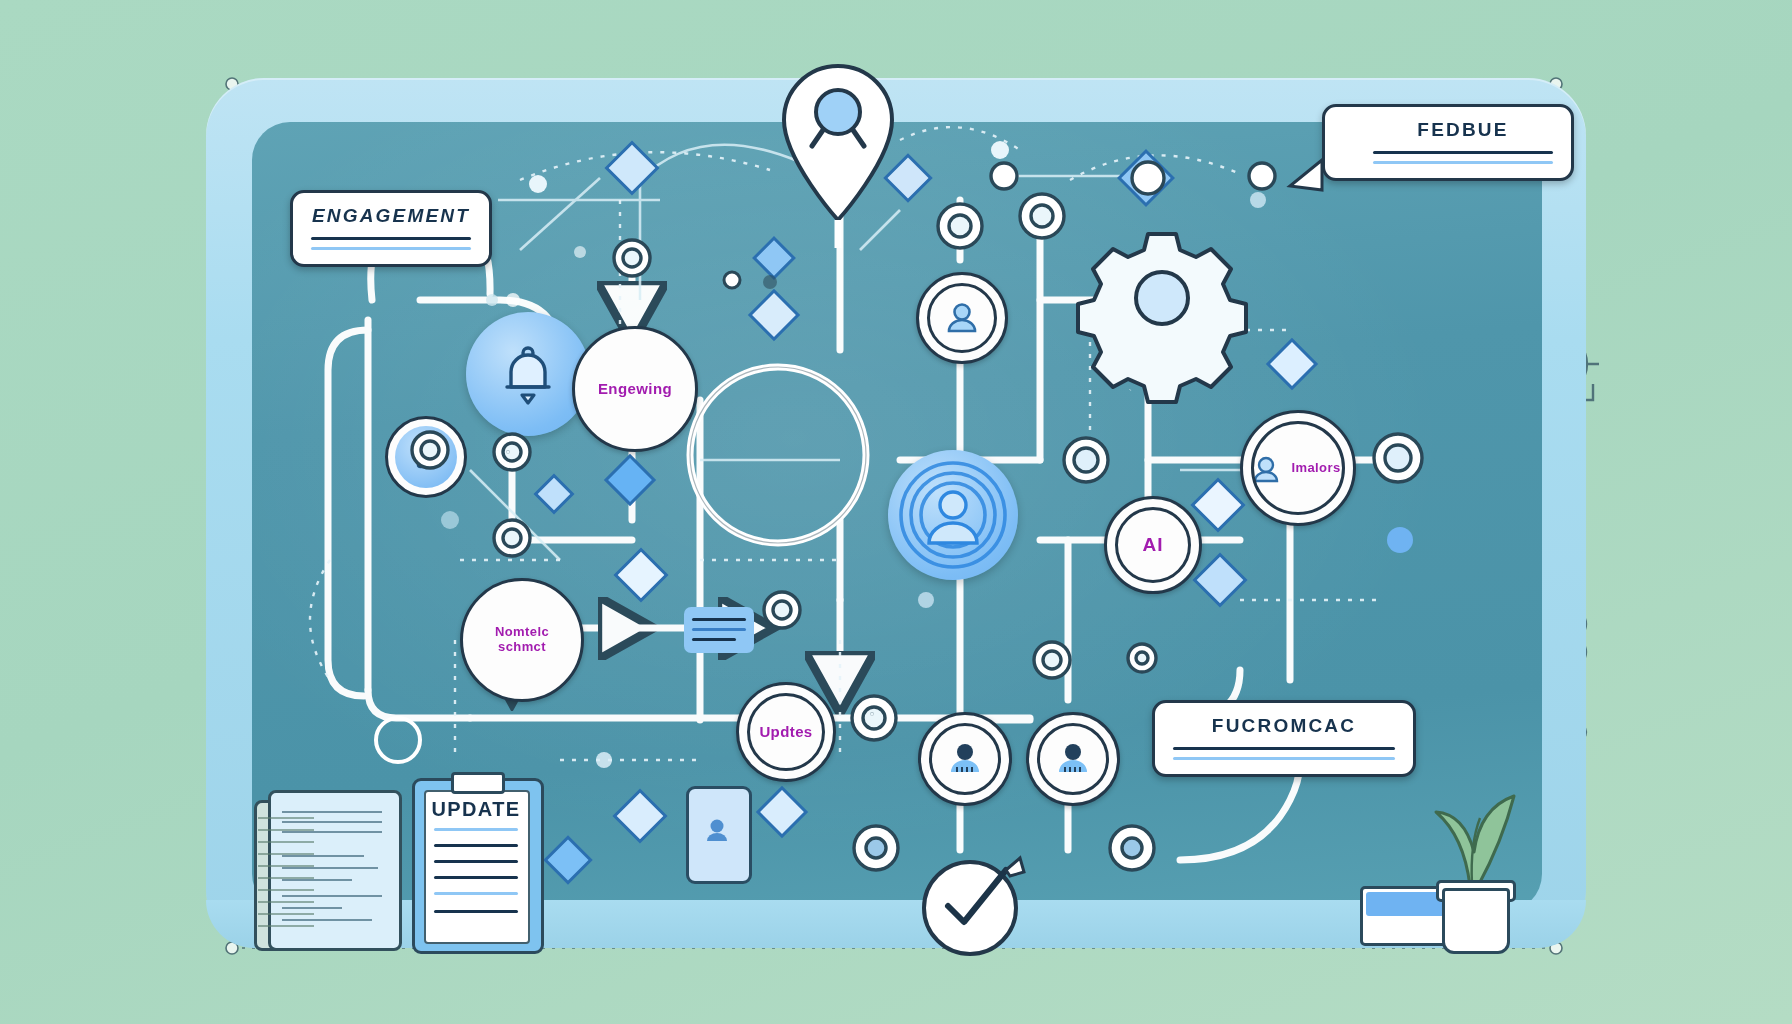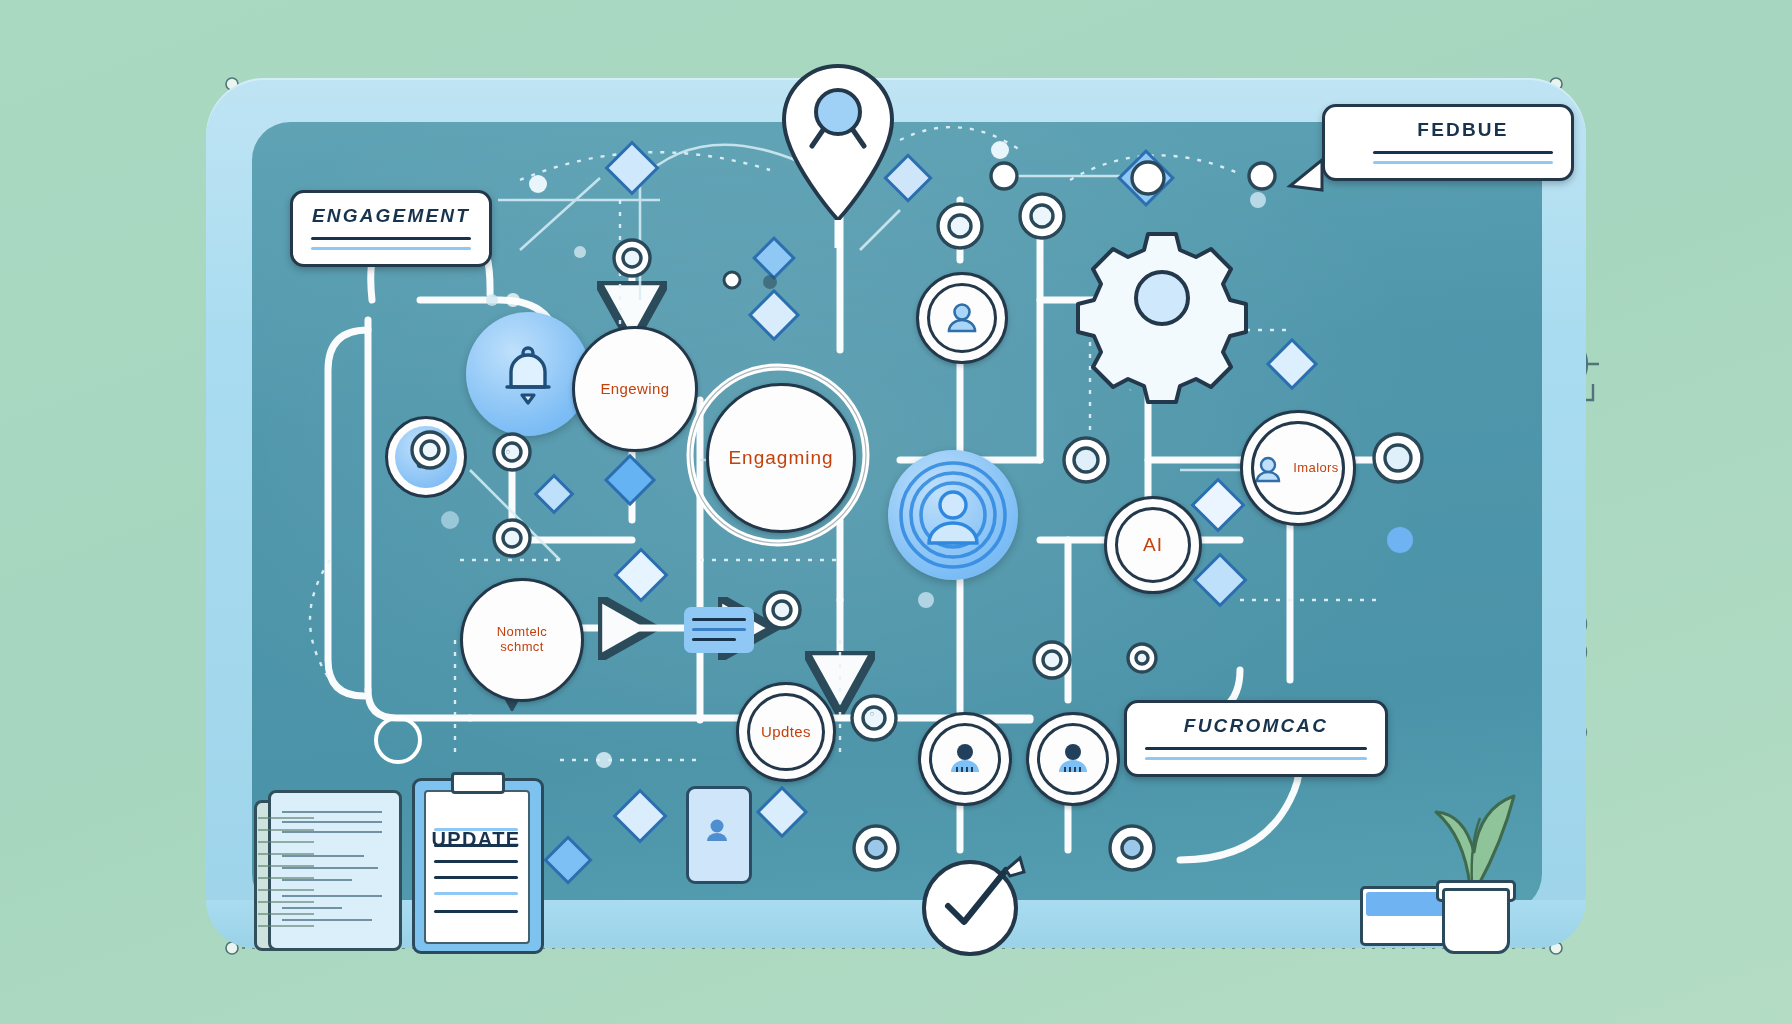--- a/index.html
+++ b/index.html
@@ -22,21 +22,21 @@
     background:linear-gradient(180deg,#a9dcf0,#9bd2e8);border-radius:0 0 58px 58px;}
 
   
   svg.layer{position:absolute;left:0;top:0;width:1792px;height:1024px;overflow:visible;}
 
   
   .node{position:absolute;border-radius:50%;background:#fdfdfd;
     border:3px solid #23384a;box-shadow:0 2px 5px rgba(0,0,0,.22);
     display:flex;align-items:center;justify-content:center;text-align:center;}
   .node .ring{position:absolute;border-radius:50%;border:3px solid #23384a;inset:8px;}
-  .node-label{font-size:15px;color:#c2410c;font-weight:400;letter-spacing:.4px;line-height:1.15;
+  .node-label{font-size:15px;color:#a21caf;font-weight:700;letter-spacing:.4px;line-height:1.15;
     padding:0 6px;}
   .node-label.small{font-size:13px;}
   .node-label.big{font-size:19px;letter-spacing:1px;}
 
   
   .card{position:absolute;background:#ffffff;border:3px solid #23384a;border-radius:14px;
     box-shadow:0 3px 7px rgba(0,0,0,.25);padding:12px 18px 14px 18px;}
   .card .title{font-size:19px;font-weight:700;color:#17334e;letter-spacing:2.2px;text-align:center;}
   .card .rule{height:3px;background:#17334e;border-radius:2px;margin-top:10px;}
   .card .rule.blue{background:#8fc7f5;margin-top:7px;}
@@ -60,21 +60,21 @@
   .doc-back{position:absolute;left:254px;top:800px;width:130px;height:145px;background:#cfe3de;
     border:3px solid #32505c;border-radius:8px;}
   .doc-front{position:absolute;left:268px;top:790px;width:128px;height:155px;background:#dbeffa;
     border:3px solid #32505c;border-radius:8px;}
   .clip-board{position:absolute;left:412px;top:778px;width:126px;height:170px;background:#7ec3ef;
     border:3px solid #2b4a5c;border-radius:9px;}
   .clip-paper{position:absolute;left:424px;top:790px;width:102px;height:150px;background:#ffffff;
     border:2px solid #42606e;border-radius:4px;}
   .clip-top{position:absolute;left:451px;top:772px;width:48px;height:16px;background:#ffffff;
     border:3px solid #2b4a5c;border-radius:4px;}
-  .clip-title{position:absolute;left:430px;top:828px;width:92px;text-align:center;font-size:20px;
+  .clip-title{position:absolute;left:430px;top:798px;width:92px;text-align:center;font-size:20px;
     font-weight:700;color:#17334e;letter-spacing:1.4px;}
   .cl-line{position:absolute;height:3px;background:#17334e;border-radius:2px;left:434px;width:84px;}
   .cl-line.blue{background:#8fc7f5;}
 
   
   .phone{position:absolute;left:686px;top:786px;width:60px;height:92px;background:#cfe6fa;
     border:3px solid #2a4d63;border-radius:9px;}
   .note-chip{position:absolute;left:684px;top:607px;width:70px;height:46px;background:#8fc7f5;border-radius:7px;}
   .note-chip i{position:absolute;left:8px;height:3px;background:#17334e;border-radius:2px;display:block;}
 </style>
@@ -307,21 +307,21 @@
   <div class="card" style="left:1322px;top:104px;width:180px;padding-left:48px;">
     <div class="title">FEDBUE</div>
     <div class="rule"></div>
     <div class="rule blue"></div>
   </div>
   <svg class="layer">
     <path d="M1322,160 L1290,186 L1322,190 z" fill="#ffffff" stroke="#23384a" stroke-width="3"></path>
   </svg>
 
 
-  <div class="card" style="left:1124px;top:700px;width:222px;font-style:italic;">
+  <div class="card" style="left:1152px;top:700px;width:222px;">
     <div class="title">FUCROMCAC</div>
     <div class="rule"></div>
     <div class="rule blue"></div>
   </div>
 
   <svg class="layer">
     <path d="M838,66 c-30,0 -54,24 -54,54 c0,40 54,100 54,100 c0,0 54,-60 54,-100 c0,-30 -24,-54 -54,-54 z" fill="#ffffff" stroke="#23384a" stroke-width="4"></path>
     <circle cx="838" cy="112" r="22" fill="#9fd1f7" stroke="#23384a" stroke-width="4"></circle>
     <path d="M823,130 L812,146" stroke="#23384a" stroke-width="5" stroke-linecap="round"></path>
     <path d="M853,130 L864,146" stroke="#23384a" stroke-width="5" stroke-linecap="round"></path>
@@ -402,23 +402,20 @@
   </div>
 
   <div class="node" style="left:572px;top:326px;width:120px;height:120px;border-width:3px;">
     <span class="node-label">Engewing</span>
   </div>
 
   <svg class="layer">
     <circle cx="778" cy="455" r="88" fill="none" stroke="#ffffff" stroke-width="7"></circle>
     <circle cx="778" cy="455" r="88" fill="none" stroke="#2a4858" stroke-width="1.2" opacity=".4"></circle>
   </svg>
-  <div class="node" style="left:706px;top:383px;width:144px;height:144px;">
-    <span class="node-label big">Engagming</span>
-  </div>
 
   <div class="node" style="left:460px;top:578px;width:118px;height:118px;">
     <span class="node-label small" style="white-space:pre-line;">Nomtelc
 schmct</span>
   </div>
 
   <div class="node" style="left:1104px;top:496px;width:92px;height:92px;">
     <div class="ring"></div>
     <span class="node-label big">AI</span>
   </div>

